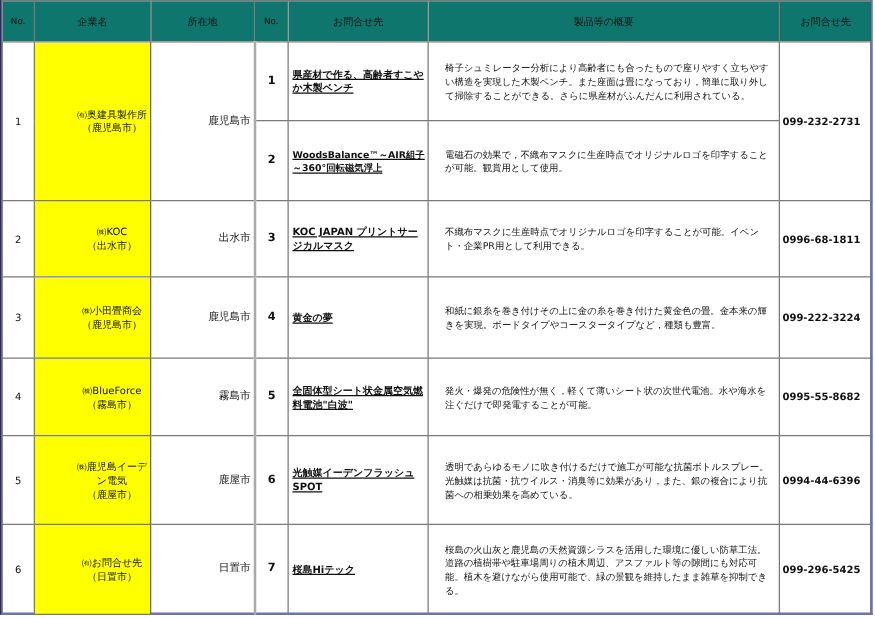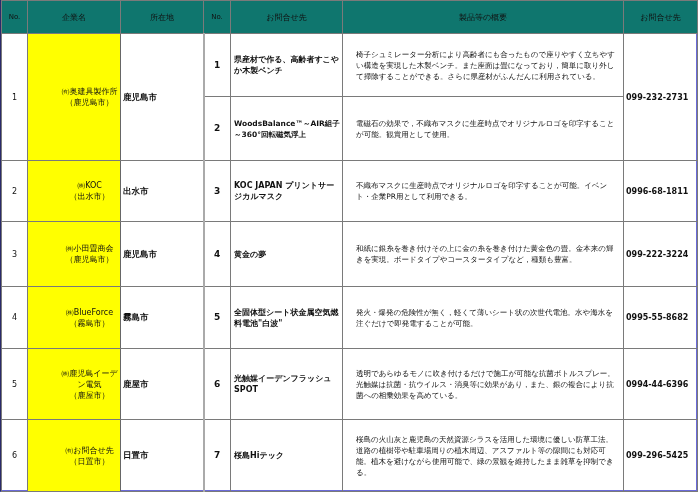--- a/index.html
+++ b/index.html
@@ -30,23 +30,23 @@
       background: #0f766e;
       font-size: 8px;
       font-weight: normal;
       height: 32px;
       text-align: center;
       border-top: 1px solid #7a7a7a;
     }
     td { font-size: 8px; line-height: 11px; }
     .c-no { text-align: center; font-size: 8px; }
     .c-company { background: #ffff00; text-align: center; font-size: 8px; line-height: 11px; padding-left: 33px; }
-    .c-loc { text-align: left; font-weight: bold; font-size: 8.5px; }
+    .c-loc { text-align: right; font-weight: normal; font-size: 8.5px; }
     .c-pno { text-align: center; font-weight: bold; font-size: 9px; }
-    .c-pname { font-weight: bold; font-size: 8px; line-height: 11px; padding-left: 3px; }
+    .c-pname { font-weight: bold; font-size: 8px; line-height: 11px; padding-left: 3px; text-decoration: underline; }
     .c-desc { font-size: 7.5px; line-height: 11px; padding-left: 13px; padding-right: 4px; }
     .c-tel { font-weight: bold; font-size: 8px; padding-left: 2px; white-space: nowrap; }
     .pno-border-l { border-left: 1px solid #9a9a9a; }
     .pname-border-l { border-left: 1px solid #333333; }
     .loc-border-r { border-right: 2px solid #aaaaaa; }
     .company-border-r { border-right: 1px solid #666666; }
     .line { display: block; }
   </style>
 </head>
 <body>

